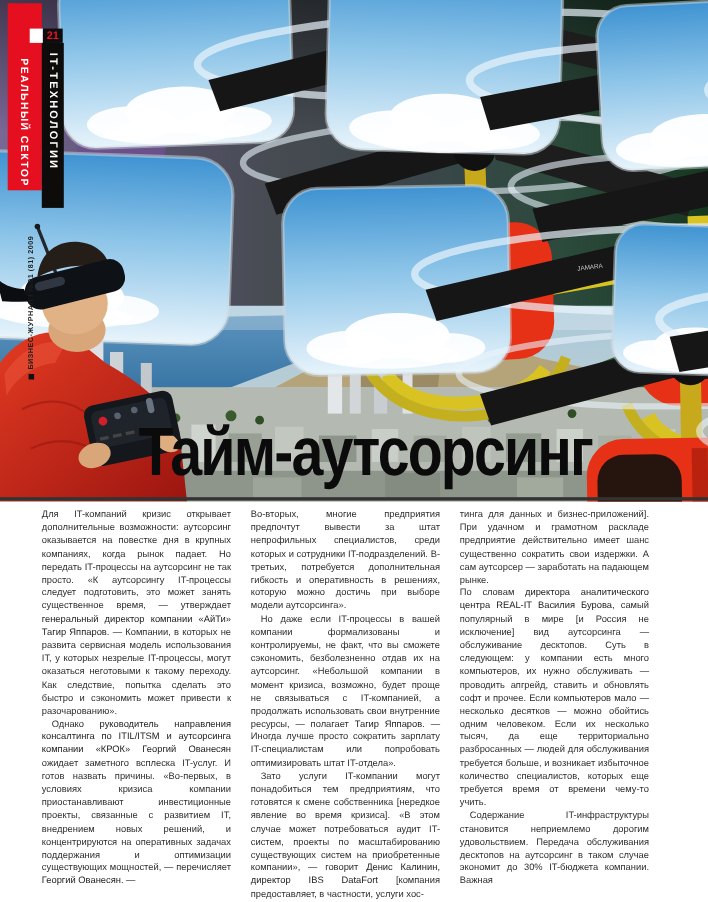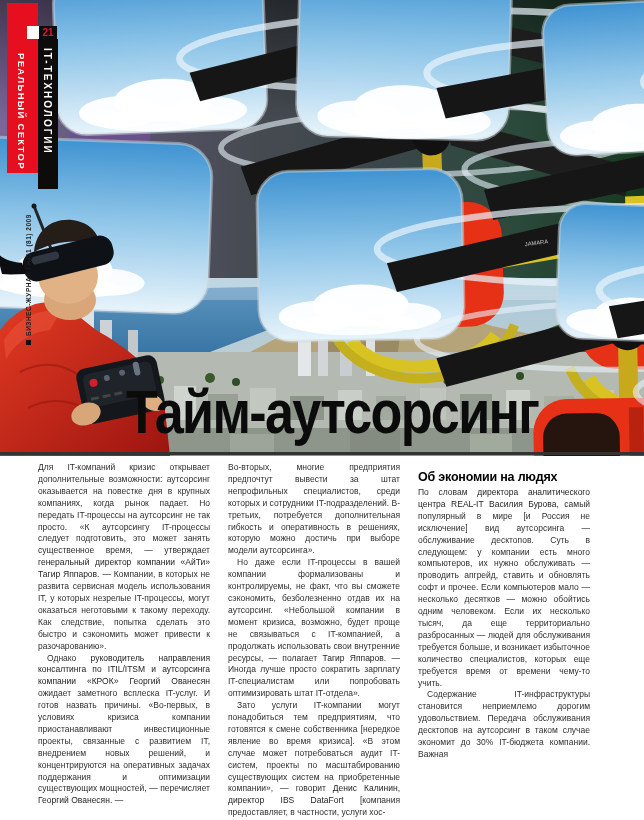--- a/index.html
+++ b/index.html
@@ -256,19 +256,19 @@
     <div class="col">
         <p><span>Для IT-компаний кризис открывает дополнительные возможности: аутсорсинг оказывается на повестке дня в крупных компаниях, когда рынок падает. Но передать IT-процессы на аутсорсинг не так просто. «К аутсорсингу IT-процессы следует подготовить, это может занять существенное время, — утверждает </span><span class="b">генеральный директор компании «АйТи» Тагир Яппаров</span><span>. — Компании, в которых не развита сервисная модель использования IT, у которых незрелые IT-процессы, могут оказаться неготовыми к такому переходу. Как следствие, попытка сделать это быстро и сэкономить может привести к разочарованию».</span></p>
         <p class="ind"><span>Однако </span><span class="b">руководитель направления консалтинга по ITIL/ITSM и аутсорсинга компании «КРОК» Георгий Ованесян</span><span> ожидает заметного всплеска IT-услуг. И готов назвать причины. «Во-первых, в условиях кризиса компании приостанавливают инвестиционные проекты, связанные с развитием IT, внедрением новых решений, и концентрируются на оперативных задачах поддержания и оптимизации существующих мощностей, — перечисляет </span><span class="b">Георгий Ованесян</span><span>. —</span></p>
       </div>
     <div class="col">
         <p><span>Во-вторых, многие предприятия предпочтут вывести за штат непрофильных специалистов, среди которых и сотрудники IT-подразделений. В-третьих, потребуется дополнительная гибкость и оперативность в решениях, которую можно достичь при выборе модели аутсорсинга».</span></p>
         <p class="ind"><span>Но даже если IT-процессы в вашей компании формализованы и контролируемы, не факт, что вы сможете сэкономить, безболезненно отдав их на аутсорсинг. «Небольшой компании в момент кризиса, возможно, будет проще не связываться с IT-компанией, а продолжать использовать свои внутренние ресурсы, — полагает </span><span class="b">Тагир Яппаров</span><span>. — Иногда лучше просто сократить зарплату IT-специалистам или попробовать оптимизировать штат IT-отдела».</span></p>
         <p class="ind"><span>Зато услуги IT-компании могут понадобиться тем предприятиям, что готовятся к смене собственника [нередкое явление во время кризиса]. «В этом случае может потребоваться аудит IT-систем, проекты по масштабированию существующих систем на приобретенные компании», — говорит </span><span class="b">Денис Калинин, директор IBS DataFort</span><span> [компания предоставляет, в частности, услуги хос-</span></p>
       </div>
     <div class="col">
-        <div class="col-h mt">Об экономии на людях</div>
+        <p><span>тинга для данных и бизнес-приложений]. При удачном и грамотном раскладе предприятие действительно имеет шанс существенно сократить свои издержки. А сам аутсорсер — заработать на падающем рынке.</span></p>
         <p><span>По словам </span><span class="b">директора аналитического центра REAL-IT Василия Бурова,</span><span> самый популярный в мире [и Россия не исключение] вид аутсорсинга — обслуживание десктопов. Суть в следующем: у компании есть много компьютеров, их нужно обслуживать — проводить апгрейд, ставить и обновлять софт и прочее. Если компьютеров мало — несколько десятков — можно обойтись одним человеком. Если их несколько тысяч, да еще территориально разбросанных — людей для обслуживания требуется больше, и возникает избыточное количество специалистов, которых еще требуется время от времени чему-то учить.</span></p>
         <p class="ind"><span>Содержание IT-инфраструктуры становится неприемлемо дорогим удовольствием. Передача обслуживания десктопов на аутсорсинг в таком случае экономит до 30% IT-бюджета компании. Важная</span></p>
       </div>
   </div>
 
 </div>
 
 </body></html>

